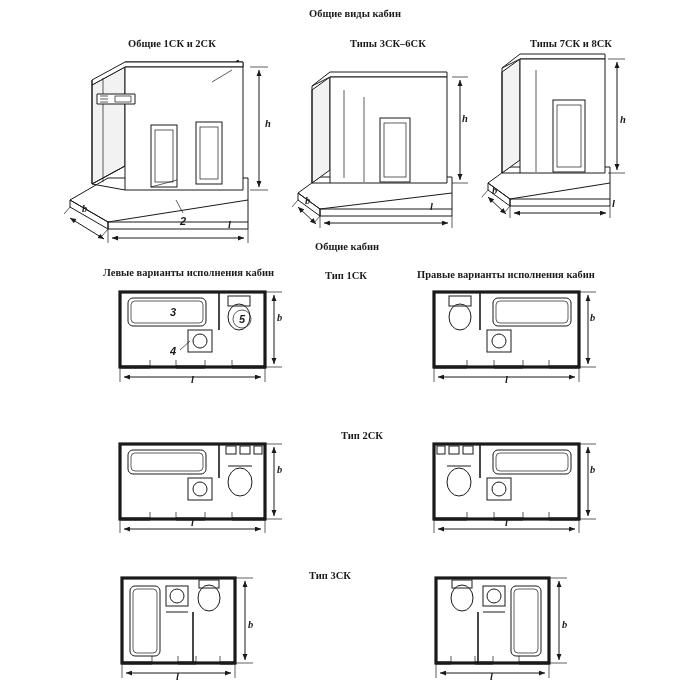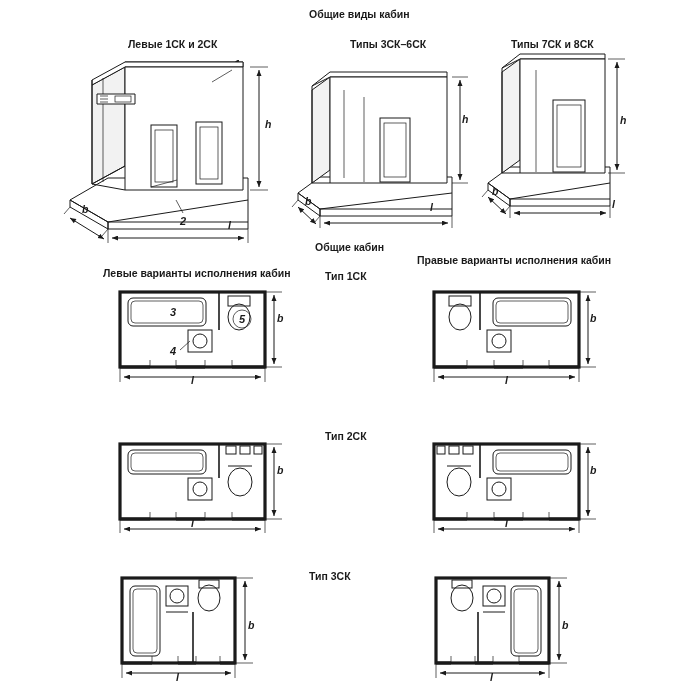--- a/index.html
+++ b/index.html
@@ -1,43 +1,43 @@
 <!DOCTYPE html>
 <html><head>
 <meta charset="utf-8">
 <style>
   html,body{margin:0;padding:0;background:#fff;}
   body{width:700px;height:700px;position:relative;overflow:hidden;
        font-family:"Liberation Sans", sans-serif;color:#1a1a1a;}
-  .lbl{position:absolute;font-size:10.5px;font-weight:bold;white-space:nowrap;}
+  .lbl{position:absolute;font-size:10.5px;font-weight:bold;white-space:nowrap;font-family:Liberation Serif, serif;}
   .lbl.it{font-style:italic;font-weight:bold;}
   .num{position:absolute;font-size:11px;font-weight:bold;font-style:italic;}
   svg{position:absolute;left:0;top:0;}
   .s{fill:none;stroke:#1a1a1a;stroke-width:1;}
   .s2{fill:none;stroke:#1a1a1a;stroke-width:1.6;}
   .thin{fill:none;stroke:#1a1a1a;stroke-width:0.7;}
   .wall{fill:none;stroke:#1a1a1a;stroke-width:3.2;}
   .fillw{fill:#fff;stroke:#1a1a1a;stroke-width:1;}
   .fillg{fill:#f2f2f2;stroke:#1a1a1a;stroke-width:1;}
 </style>
 </head>
 <body>
 
 <div class="lbl" style="left:309px;top:8px;">Общие виды кабин</div>
 <div class="lbl" style="left:315px;top:241px;">Общие кабин</div>
 
-<div class="lbl" style="left:128px;top:38px;">Левые 1СК и 2СК</div>
+<div class="lbl" style="left:128px;top:38px;">Общие 1СК и 2СК</div>
 <div class="lbl" style="left:338px;top:38px;margin-left:12px;">Типы 3СК–6СК</div>
-<div class="lbl" style="left:511px;top:38px;">Типы 7СК и 8СК</div>
+<div class="lbl" style="left:530px;top:38px;">Типы 7СК и 8СК</div>
 
 <div class="lbl" style="left:103px;top:267px;text-align:right;">Левые варианты исполнения кабин</div>
-<div class="lbl" style="left:417px;top:254px;">Правые варианты исполнения кабин</div>
+<div class="lbl" style="left:417px;top:269px;">Правые варианты исполнения кабин</div>
 
 <div class="lbl" style="left:325px;top:270px;">Тип 1СК</div>
-<div class="lbl" style="left:325px;top:430px;">Тип 2СК</div>
+<div class="lbl" style="left:341px;top:430px;">Тип 2СК</div>
 <div class="lbl" style="left:309px;top:570px;">Тип 3СК</div>
 
 <div class="num" style="left:234px;top:58px;">1</div>
 <div class="num" style="left:180px;top:215px;">2</div>
 <div class="num" style="left:170px;top:306px;">3</div>
 <div class="num" style="left:170px;top:345px;">4</div>
 <div class="num" style="left:239px;top:313px;">5</div>
 
 <div class="lbl it" style="left:265px;top:118px;">h</div>
 <div class="lbl it" style="left:82px;top:203px;">b</div>

